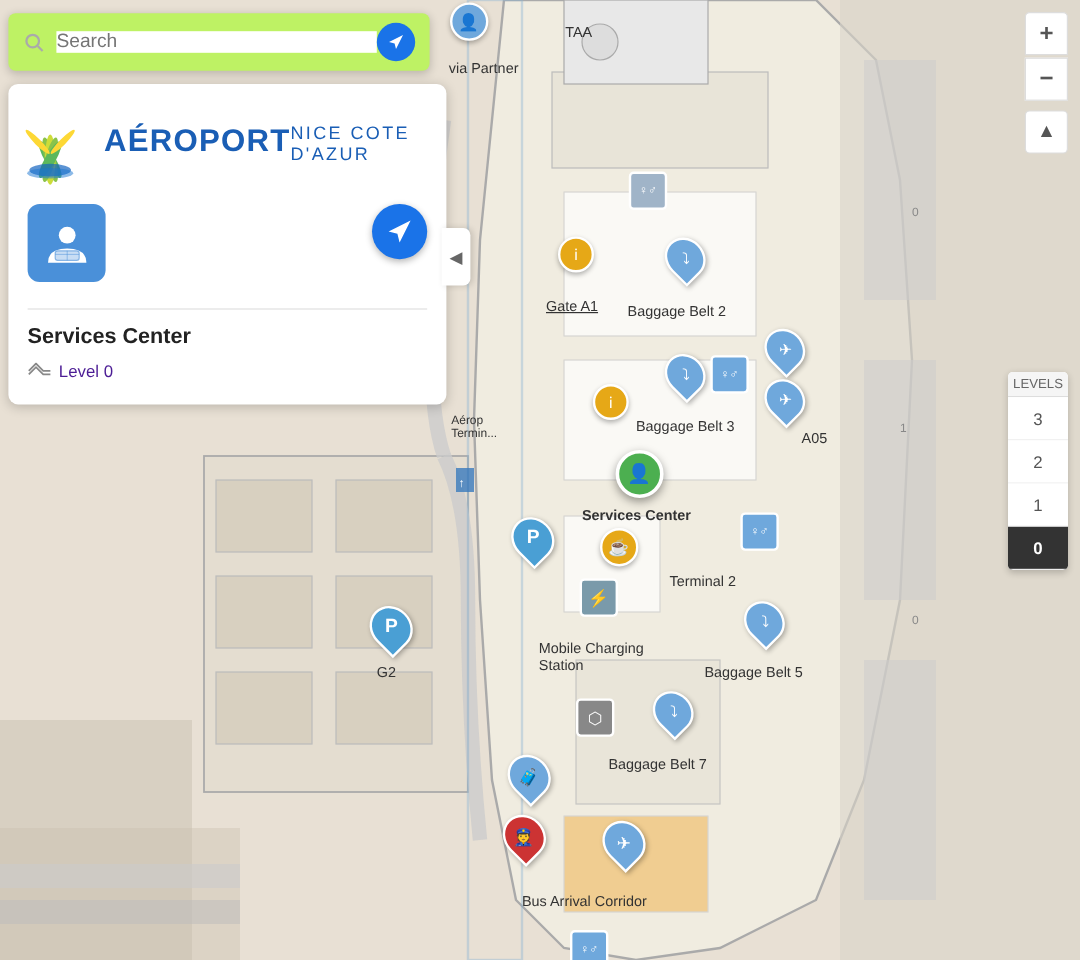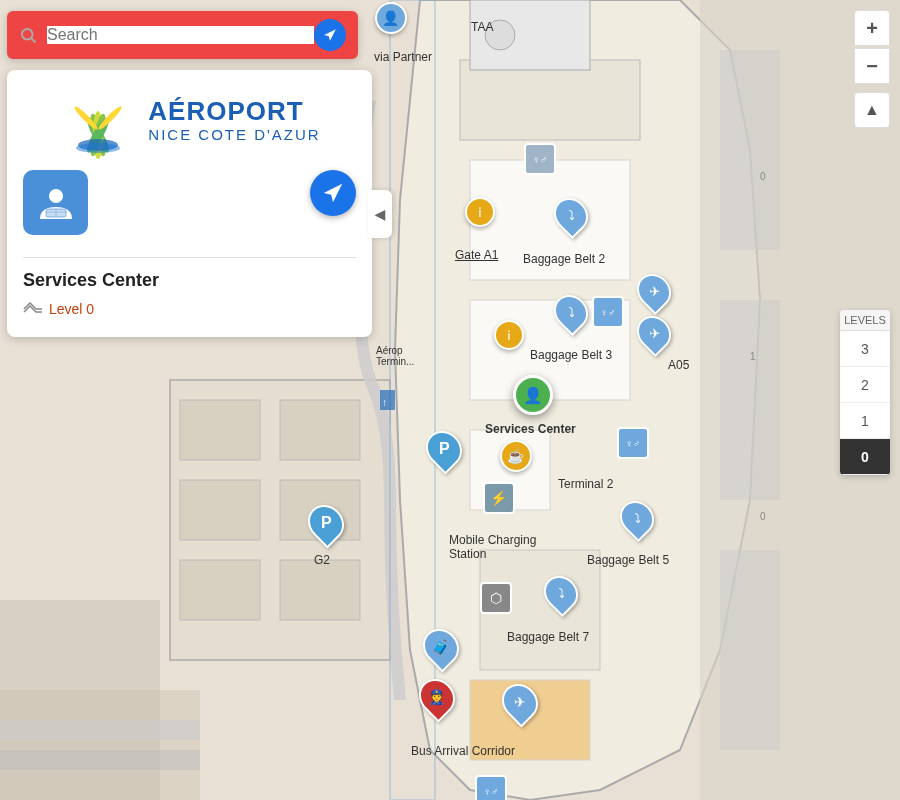--- a/index.html
+++ b/index.html
@@ -21,21 +21,21 @@
       width: 100%; height: 100%;
     }
 
     
     #search-bar {
       position: absolute;
       top: 11px;
       left: 7px;
       width: 351px;
       height: 48px;
-      background: #ef4444;
+      background: #bef264;
       border-radius: 6px;
       box-shadow: 0 2px 8px rgba(0,0,0,0.2);
       display: flex;
       align-items: center;
       padding: 12px 12px;
       z-index: 100;
     }
 
     #search-input {
       flex: 1;
@@ -86,21 +86,21 @@
     }
 
     #logo-emblem {
       width: 80px;
       height: 80px;
       margin-right: 10px;
     }
 
     #logo-text-area {
       display: flex;
-      flex-direction: column;
+      flex-direction: row;
     }
 
     #logo-text {
       font-size: 26px;
       font-weight: bold;
       color: #1a5eb5;
       letter-spacing: 1px;
       line-height: 1.1;
     }
 
@@ -324,21 +324,21 @@
 
   <div class="map-label" style="left:455px; top:248px;text-decoration:underline;">Gate A1</div>
   <div class="map-label" style="left:523px; top:252px;">Baggage Belt 2</div>
   <div class="map-label" style="left:530px; top:348px;">Baggage Belt 3</div>
   <div class="map-label" style="left:639px; top:358px;margin-left:29px;">A05</div>
   <div class="map-label map-label-bold" style="left:485px; top:422px;">Services Center</div>
   <div class="map-label" style="left:558px; top:477px;">Terminal 2</div>
   <div class="map-label" style="left:449px; top:533px; text-align:left;">Mobile Charging<br>Station</div>
   <div class="map-label" style="left:587px; top:553px;">Baggage Belt 5</div>
   <div class="map-label" style="left:507px; top:630px;text-align:right;">Baggage Belt 7</div>
-  <div class="map-label" style="left:411px; top:744px;">Bus Arrival Corridor</div>
+  <div class="map-label" style="left:435px; top:744px;">Bus Arrival Corridor</div>
   <div class="map-label" style="left:314px; top:553px;text-align:center;">G2</div>
   <div class="map-label" style="left:471px; top:20px;">TAA</div>
   <div class="map-label" style="left:374px; top:50px;">via Partner</div>
   <div class="map-label" style="left:376px; top:345px; font-size:10px;">Aérop<br>Termin...</div>
 
   <div class="map-marker" style="left:375px; top:2px;">
     <div style="width:32px;height:32px;background:#6fa8dc;border-radius:50%;display:flex;align-items:center;justify-content:center;color:white;font-size:14px;border:2px solid white;box-shadow:0 2px 4px rgba(0,0,0,0.3);">👤</div>
   </div>
 
   <div class="map-marker" style="left:465px; top:197px;">
@@ -504,21 +504,21 @@
       <div id="location-btn-inner" style="width:46px;height:46px;border-radius:50%;background:#1a73e8;display:flex;align-items:center;justify-content:center;cursor:pointer;box-shadow:0 2px 6px rgba(0,0,0,0.3);margin-top:0;">
         <svg width="22" height="22" viewBox="0 0 24 24" fill="white">
           <path d="M2 12L22 2L12 22L10 14Z"></path>
         </svg>
       </div>
     </div>
 
     <div id="panel-content">
       <div id="panel-divider"></div>
       <div style="font-size:18px;font-weight:bold;color:#222;margin-bottom:10px;">Services Center</div>
-      <div style="display:flex;align-items:center;color:#c2410c;font-size:14px;">
+      <div style="display:flex;align-items:center;color:#4c1d95;font-size:14px;">
         <svg width="20" height="14" viewBox="0 0 20 14" fill="none" stroke="#888" stroke-width="1.5">
           <path d="M1 7 L7 1 L13 7 L19 7"></path>
           <path d="M1 10 L7 4 L13 10 L19 10"></path>
         </svg>
         <span style="margin-left:6px;">Level 0</span>
       </div>
     </div>
   </div>
 
   <button id="collapse-btn">

